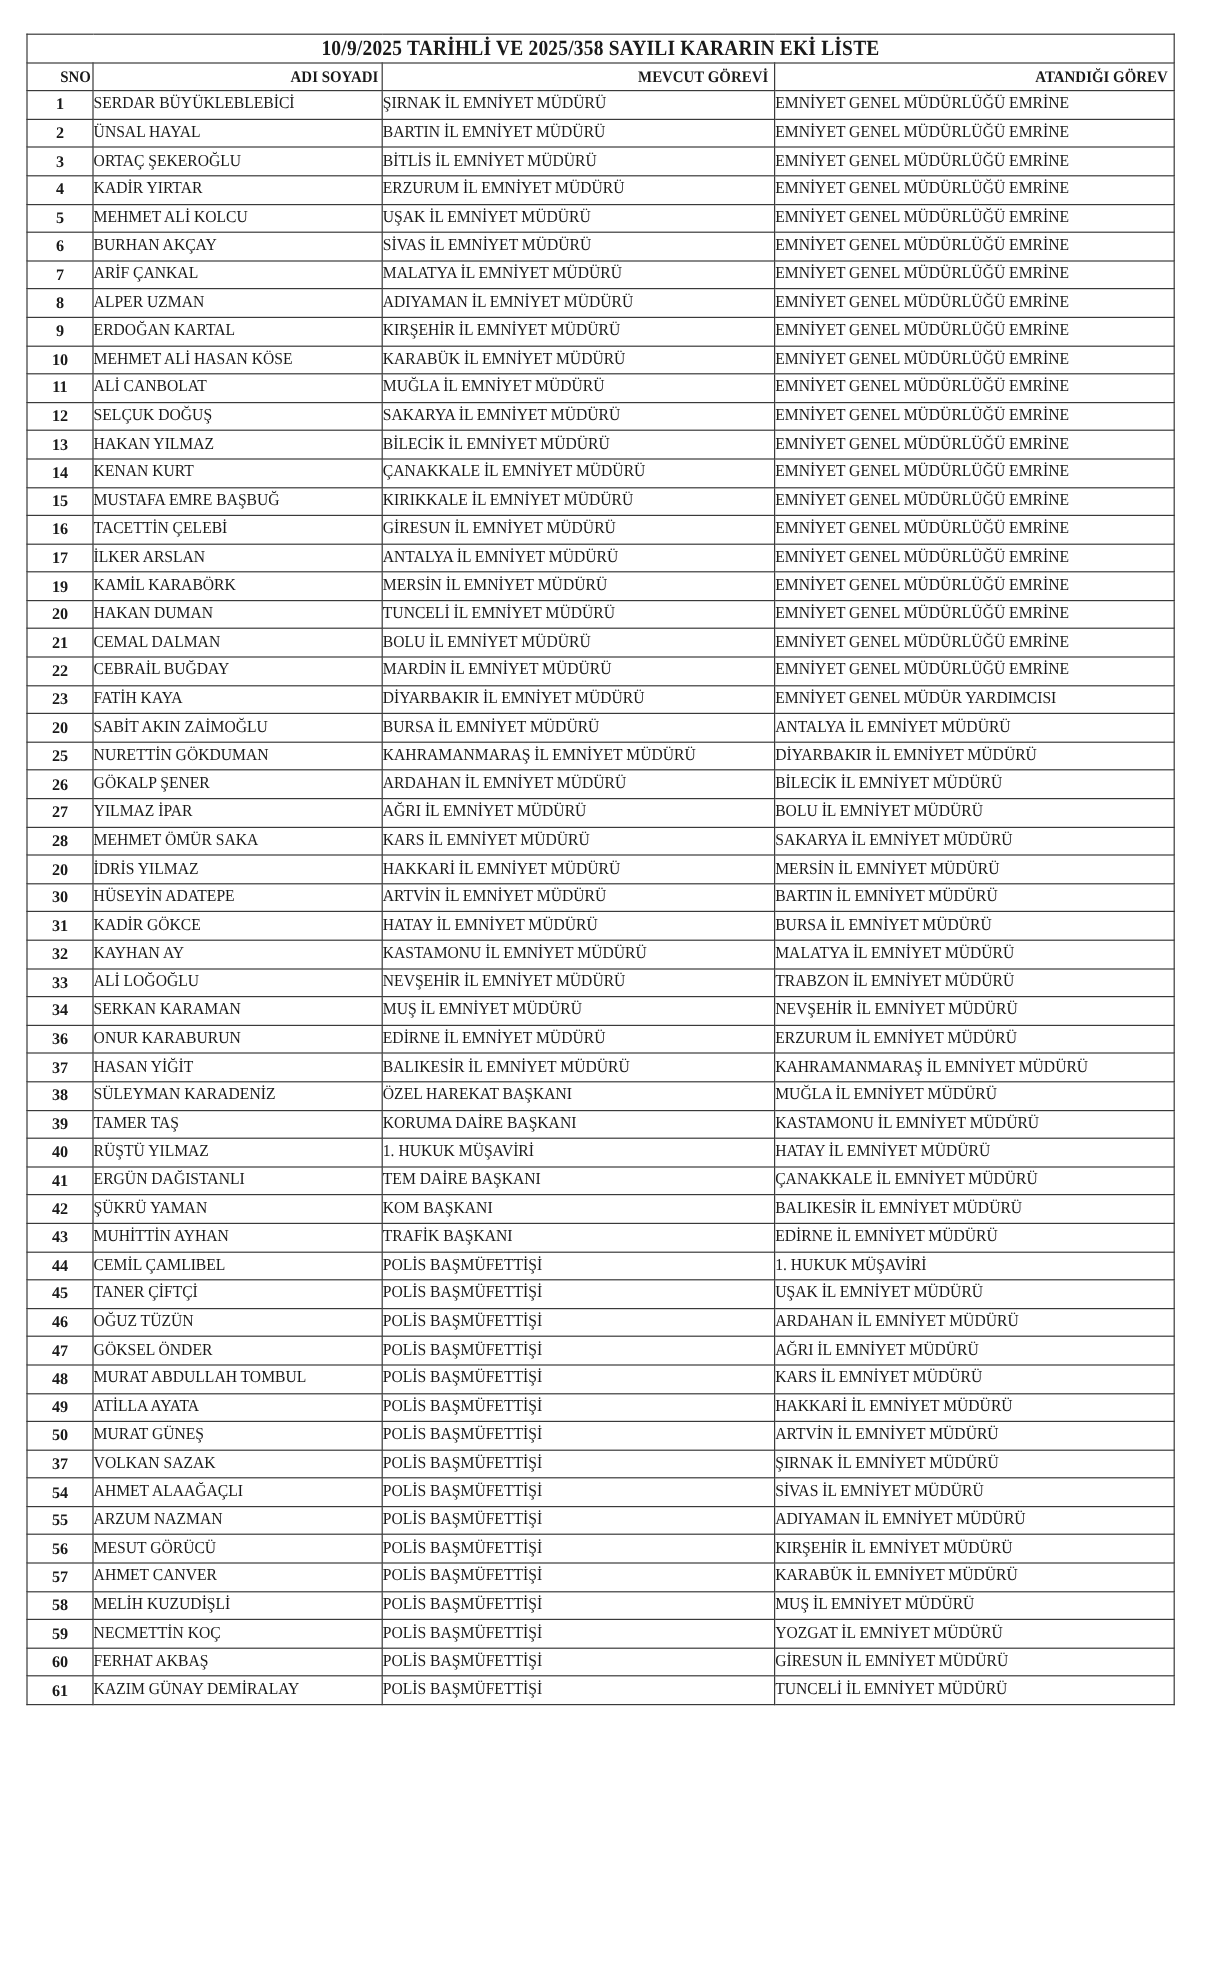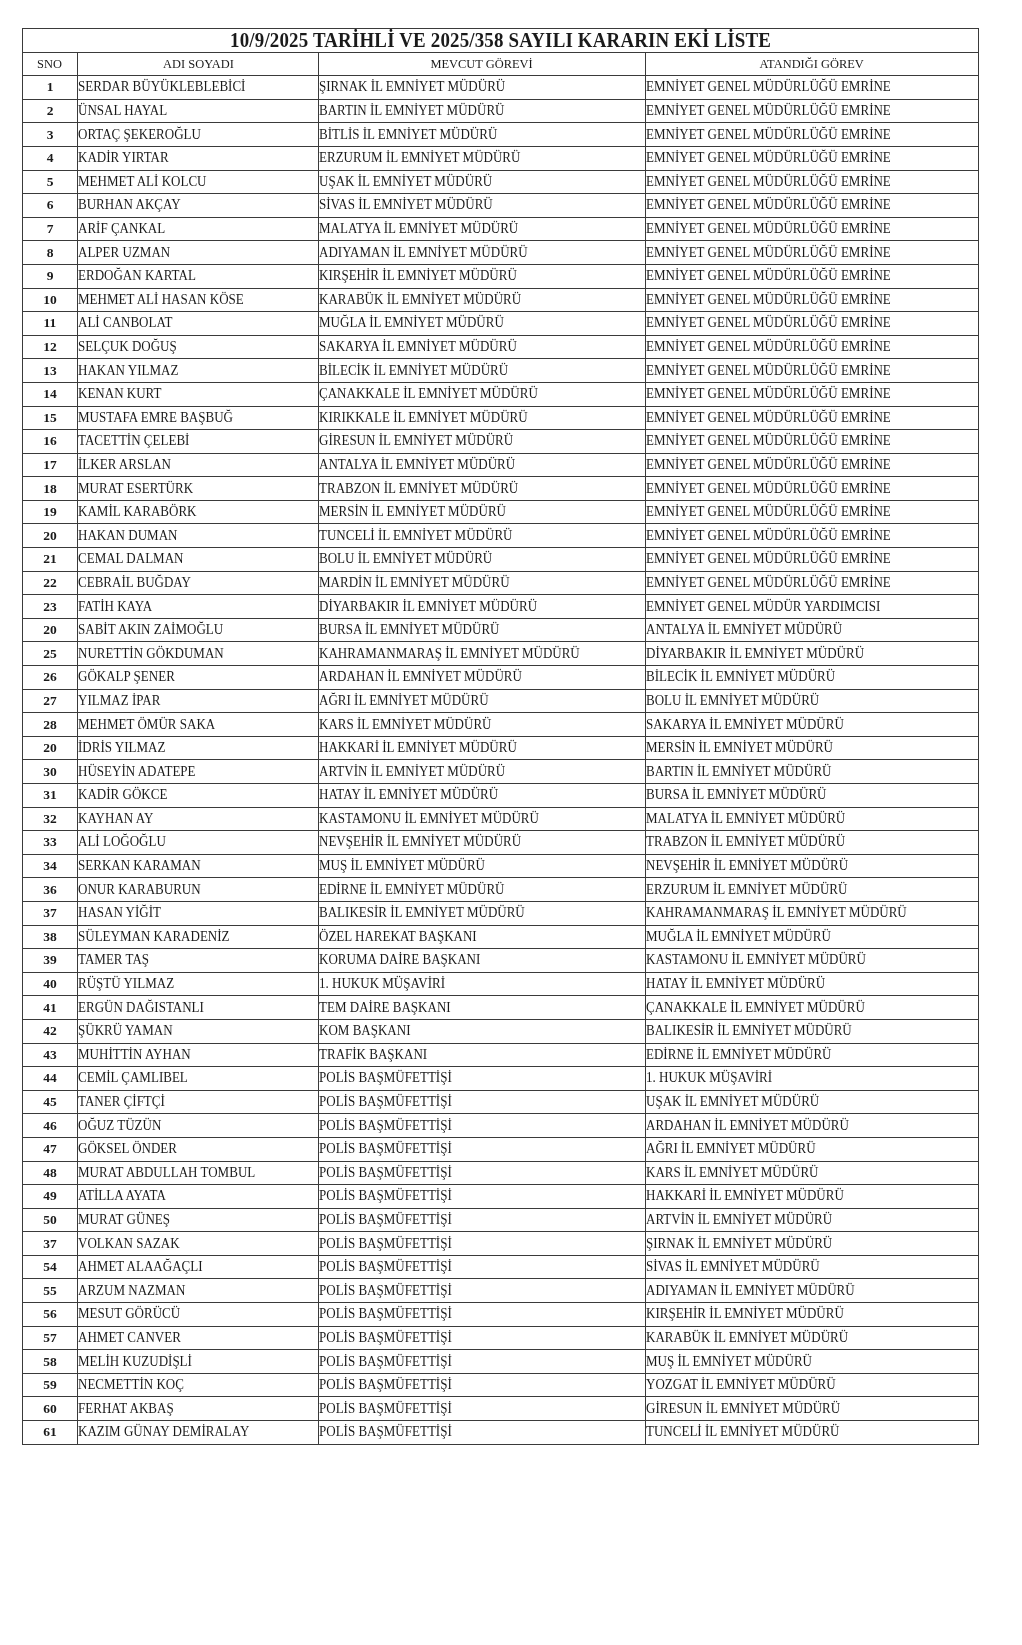--- a/index.html
+++ b/index.html
@@ -32,34 +32,34 @@
       line-height: 20px;
       overflow: hidden;
       white-space: nowrap;
     }
     col.c-sno { width: 55px; }
     col.c-name { width: 241px; }
     col.c-cur { width: 327px; }
     col.c-new { width: 333px; }
     th.title-cell {
       height: 32px;
-      font-size: 21px;
+      font-size: 18px;
       font-weight: bold;
       letter-spacing: 0.2px;
       font-family: "Liberation Serif", serif;
       transform-origin: center;
     }
     th.title-cell span {
       display: inline-block;
       transform: scaleX(0.9);
     }
     th.hdr {
       font-size: 13.5px;
-      font-weight: normal;
-      text-align: center;
+      font-weight: bold;
+      text-align: right;
       height: 22px;
     }
     th.hdr span {
       display: inline-block;
       transform: scaleX(0.92);
     }
     td.sno {
       text-align: center;
       font-weight: bold;
       font-size: 13.5px;
@@ -194,26 +194,20 @@
           <td class="txt"><span>GİRESUN İL EMNİYET MÜDÜRÜ</span></td>
           <td class="txt"><span>EMNİYET GENEL MÜDÜRLÜĞÜ EMRİNE</span></td>
         </tr>
         <tr>
           <td class="sno"><span>17</span></td>
           <td class="txt"><span>İLKER ARSLAN</span></td>
           <td class="txt"><span>ANTALYA İL EMNİYET MÜDÜRÜ</span></td>
           <td class="txt"><span>EMNİYET GENEL MÜDÜRLÜĞÜ EMRİNE</span></td>
         </tr>
         <tr>
-          <td class="sno"><span>18</span></td>
-          <td class="txt"><span>MURAT ESERTÜRK</span></td>
-          <td class="txt"><span>TRABZON İL EMNİYET MÜDÜRÜ</span></td>
-          <td class="txt"><span>EMNİYET GENEL MÜDÜRLÜĞÜ EMRİNE</span></td>
-        </tr>
-        <tr>
           <td class="sno"><span>19</span></td>
           <td class="txt"><span>KAMİL KARABÖRK</span></td>
           <td class="txt"><span>MERSİN İL EMNİYET MÜDÜRÜ</span></td>
           <td class="txt"><span>EMNİYET GENEL MÜDÜRLÜĞÜ EMRİNE</span></td>
         </tr>
         <tr>
           <td class="sno"><span>20</span></td>
           <td class="txt"><span>HAKAN DUMAN</span></td>
           <td class="txt"><span>TUNCELİ İL EMNİYET MÜDÜRÜ</span></td>
           <td class="txt"><span>EMNİYET GENEL MÜDÜRLÜĞÜ EMRİNE</span></td>

